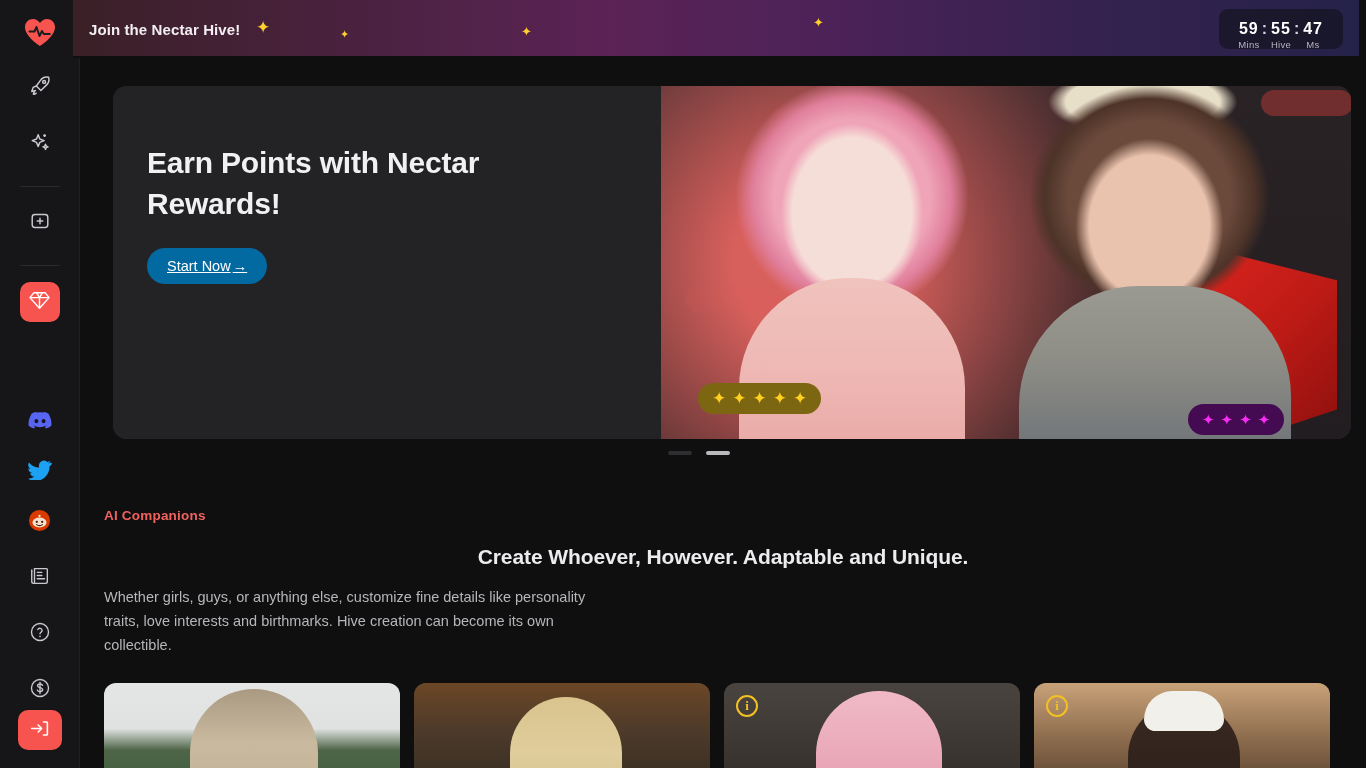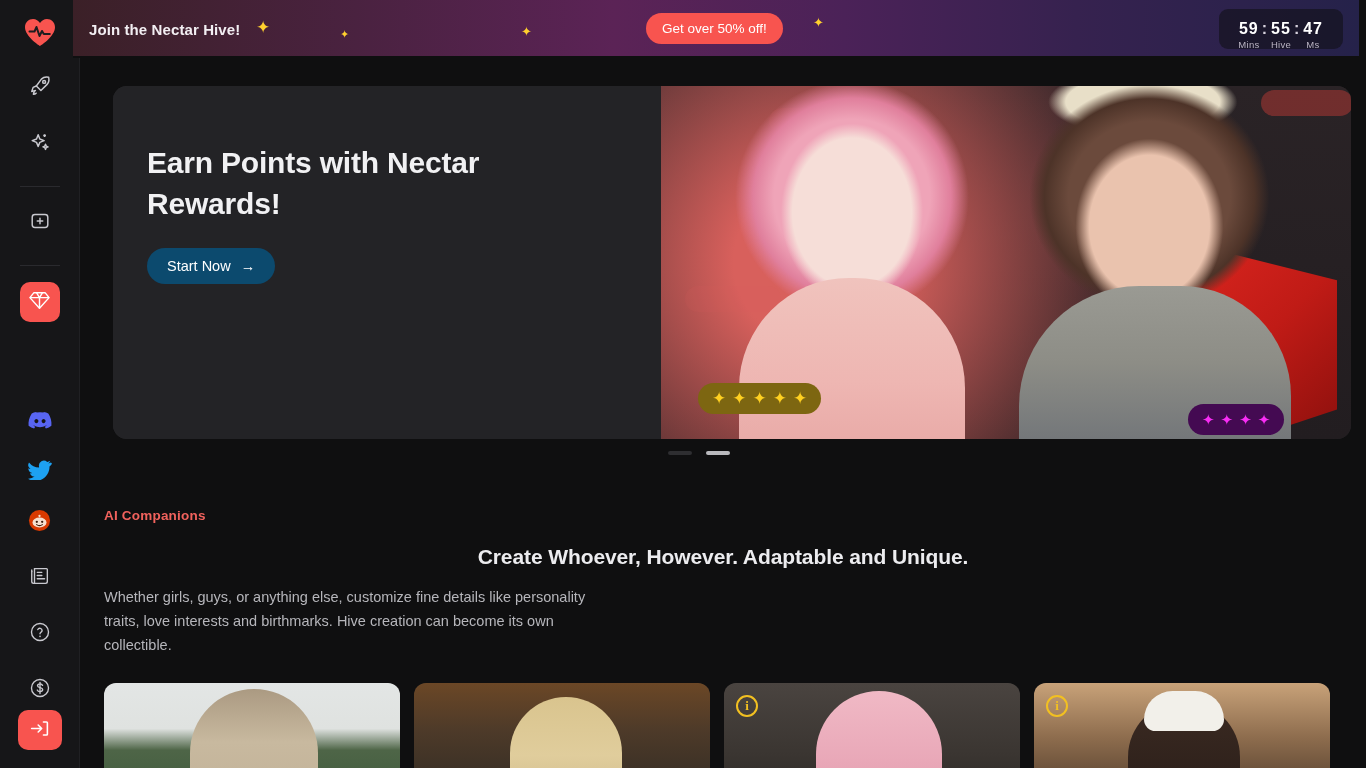--- a/index.html
+++ b/index.html
@@ -102,23 +102,23 @@
   }
   .ghost-pill{ position:absolute; border-radius:14px; background:rgba(216,90,90,.13); }
   .hero-fade{
     position:absolute; left:0; top:0; width:470px; height:353px;
     background:linear-gradient(90deg,#232326 0%,#232326 52%,rgba(35,35,38,.86) 76%,rgba(35,35,38,0) 100%);
   }
   .hero-left{ position:absolute; left:34px; top:56px; width:420px; }
   .hero-h1{ font-size:30px; line-height:41px; font-weight:700; color:#f1f1f3; letter-spacing:-.2px; }
   .hero-p{ margin-top:22px; font-size:14.5px; line-height:24px; color:#b6b6bb; width:392px; }
   .hero-cta{
-    margin-top:24px; height:36px; padding:0 20px; background:#0c4a6e; color:#fff;
+    margin-top:24px; height:36px; padding:0 20px; background:#0369a1; color:#fff;
     border:none; border-radius:18px; font-size:14.5px; font-family:inherit; cursor:pointer;
-    display:inline-flex; align-items:center; gap:10px;
+    display:inline-flex; align-items:center; gap:2px;text-decoration:underline;
   }
   .badge-pill{
     position:absolute; display:flex; align-items:center; justify-content:center; gap:6px;
     border-radius:16px; height:31px; padding:0 14px;
   }
   .badge-gold{ background:#7d6611; left:585px; top:297px; }
   .badge-gold .s{ color:#ffd021; font-size:17px; line-height:17px; }
   .badge-purple{ background:#440a52; left:1075px; top:318px; }
   .badge-purple .s{ color:#f82df4; font-size:15px; line-height:15px; }
 
@@ -287,21 +287,20 @@
 </div>
 
 <div id="banner">
   <div class="banner-title">Join the Nectar Hive!</div>
 
   <span class="spark" style="left:183px;top:17px;font-size:17px;">✦</span>
   <span class="spark" style="left:267px;top:28px;font-size:11px;">✦</span>
   <span class="spark" style="left:448px;top:24px;font-size:13px;">✦</span>
   <span class="spark" style="left:740px;top:15px;font-size:13px;">✦</span>
 
-  <button class="promo-btn">Get over 50% off!</button>
 
   <div class="timer">
     <div class="timer-row">
       <span>59</span><span class="sep">:</span><span>55</span><span class="sep">:</span><span>47</span>
     </div>
     <div class="timer-lbl">
       <span>Mins</span>
       <span>Hive</span>
       <span>Ms</span>
     </div>

